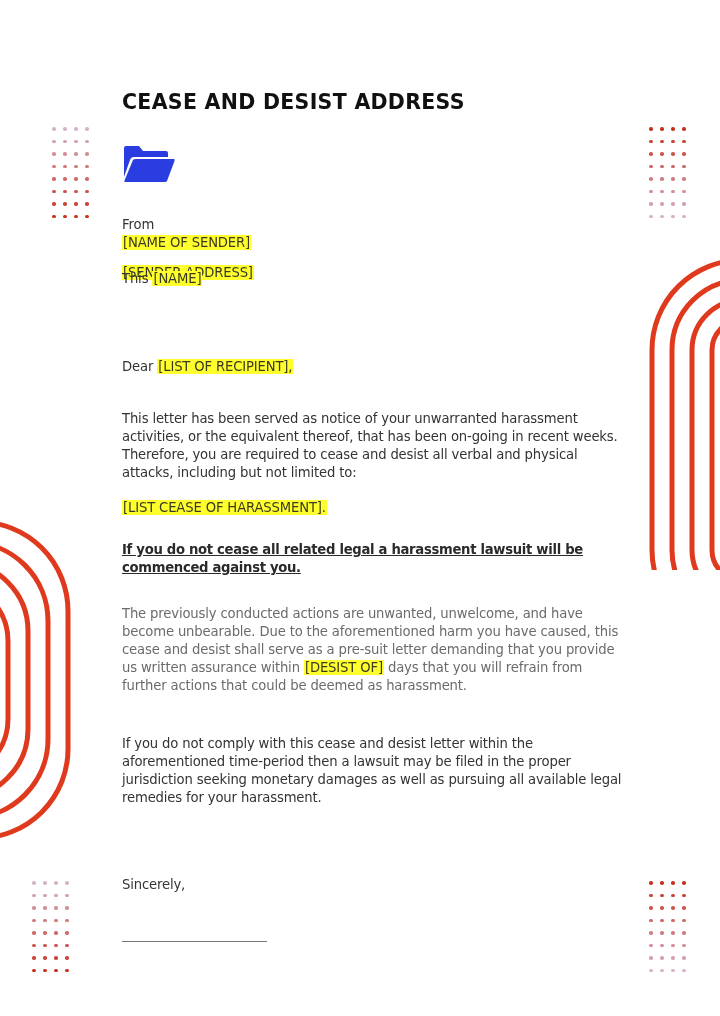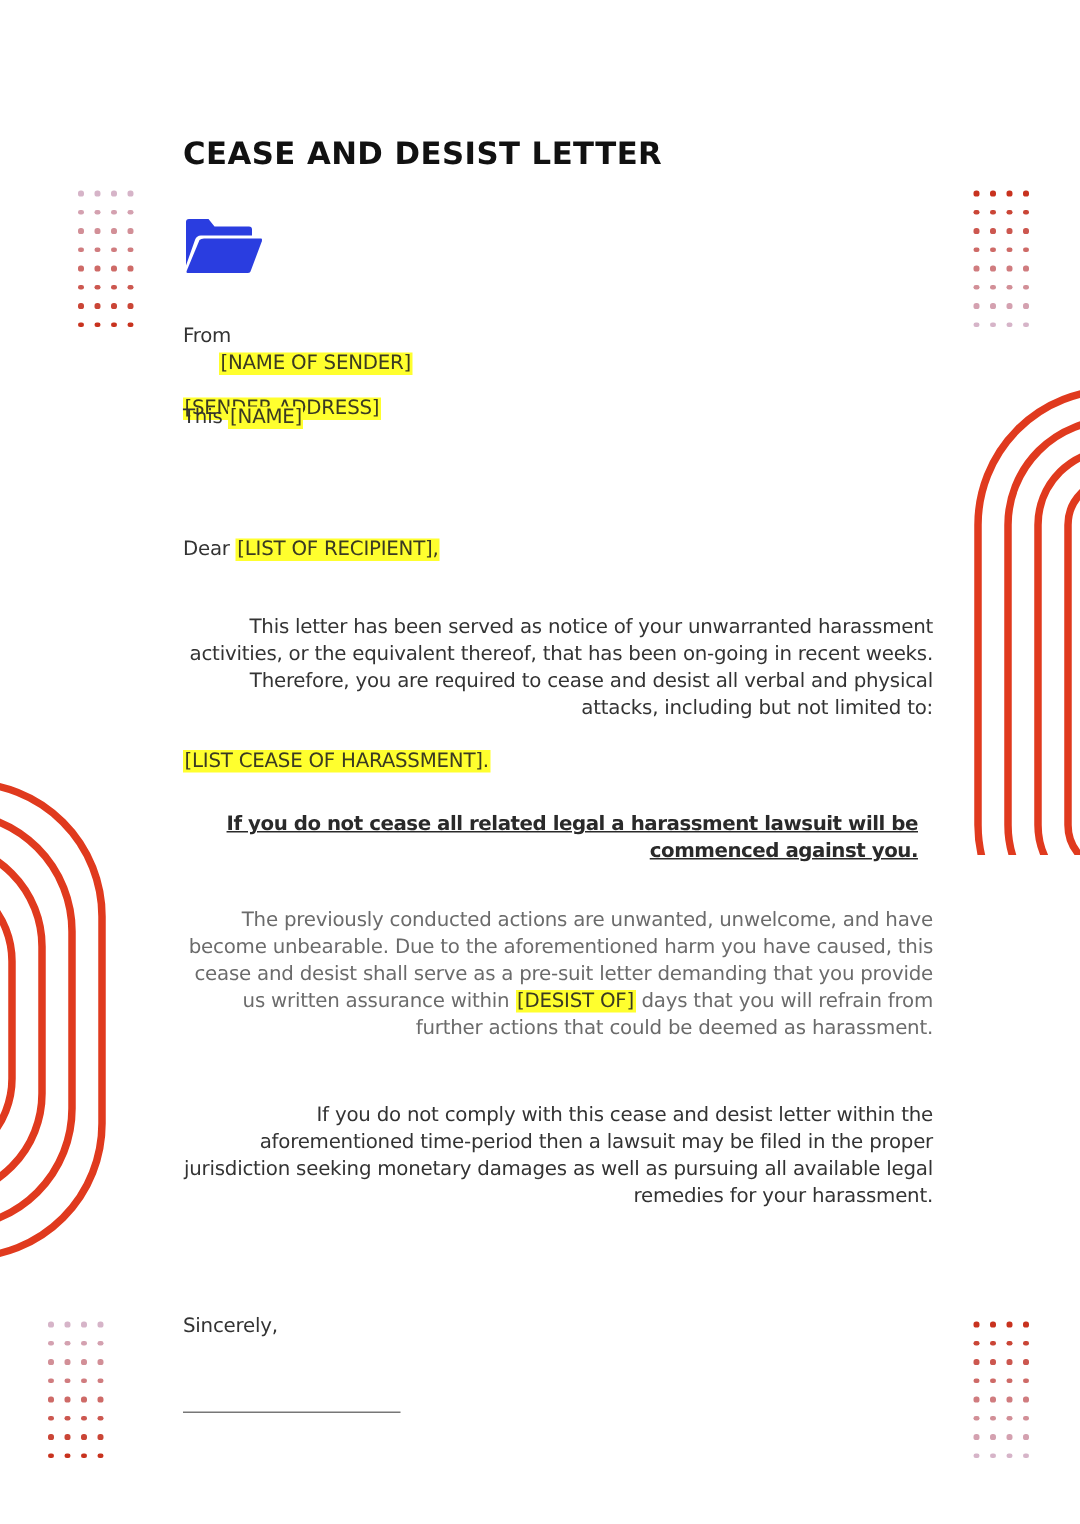--- a/index.html
+++ b/index.html
@@ -18,21 +18,20 @@
     font-size:20.5px; letter-spacing:0.3px; color:#111111;
     white-space:nowrap;
   }
   .folder { position:absolute; left:122px; top:144px; width:54px; height:40px; }
 
   .txt {
     position:absolute; left:122px;
     font-family:"DejaVu Sans", sans-serif;
     font-size:13.2px; line-height:18px; color:#333333;
     letter-spacing:-0.15px;
-    text-align:right;
   }
   .hl { background:#ffff2e; color:#3a3a22; padding:0 1px; }
   .para { width:500px; }
   .muted { color:#6b6b6b; }
   .bold-u { font-weight:bold; text-decoration:underline; color:#2a2a2a; letter-spacing:-0.3px; }
   .sigline { position:absolute; left:122px; top:941px; width:145px; height:1px; background:#777; }
 </style>
 </head>
 <body>
 
@@ -184,29 +183,29 @@
 
 <svg class="deco" style="left:0px; top:515px;" width="80" height="330" viewBox="0 0 80 330">
   <g fill="none" stroke="#e03a1e" stroke-width="5">
     <rect x="-110" y="7" width="178" height="316" rx="89" ry="89"></rect>
     <rect x="-110" y="27" width="158" height="276" rx="79" ry="79"></rect>
     <rect x="-110" y="47" width="138" height="236" rx="69" ry="69"></rect>
     <rect x="-110" y="67" width="118" height="196" rx="59" ry="59"></rect>
   </g>
 </svg>
 
-<div class="title">CEASE AND DESIST LETTER</div>
+<div class="title">CEASE AND DESIST ADDRESS</div>
 
 <svg class="folder" viewBox="0 0 54 40">
   <path d="M2 4 Q2 2 4 2 L17 2 L21 7 L44 7 Q46 7 46 9 L46 13 L12 13 Q9 13 8 16 L2 33 Z" fill="#2a3de0"></path>
   <path d="M11 16 Q12 15 14 15 L52 15 Q53 15 52.5 17 L45 37 Q44.5 38 43 38 L3 38 Q2 38 2.5 36.5 Z" fill="#2a3de0"></path>
 </svg>
 
 <div class="txt" style="top:216px;">From</div>
-<div class="txt" style="top:234px;margin-left:24px;">
+<div class="txt" style="top:234px;">
   <span class="hl">[NAME OF SENDER]</span>
 </div>
 <div class="txt" style="top:264px;">
   <span class="hl">[SENDER ADDRESS]</span>
 </div>
 <div class="txt" style="top:270px;">
   <span>This</span>
   <span class="hl">[NAME]</span>
 </div>
 

